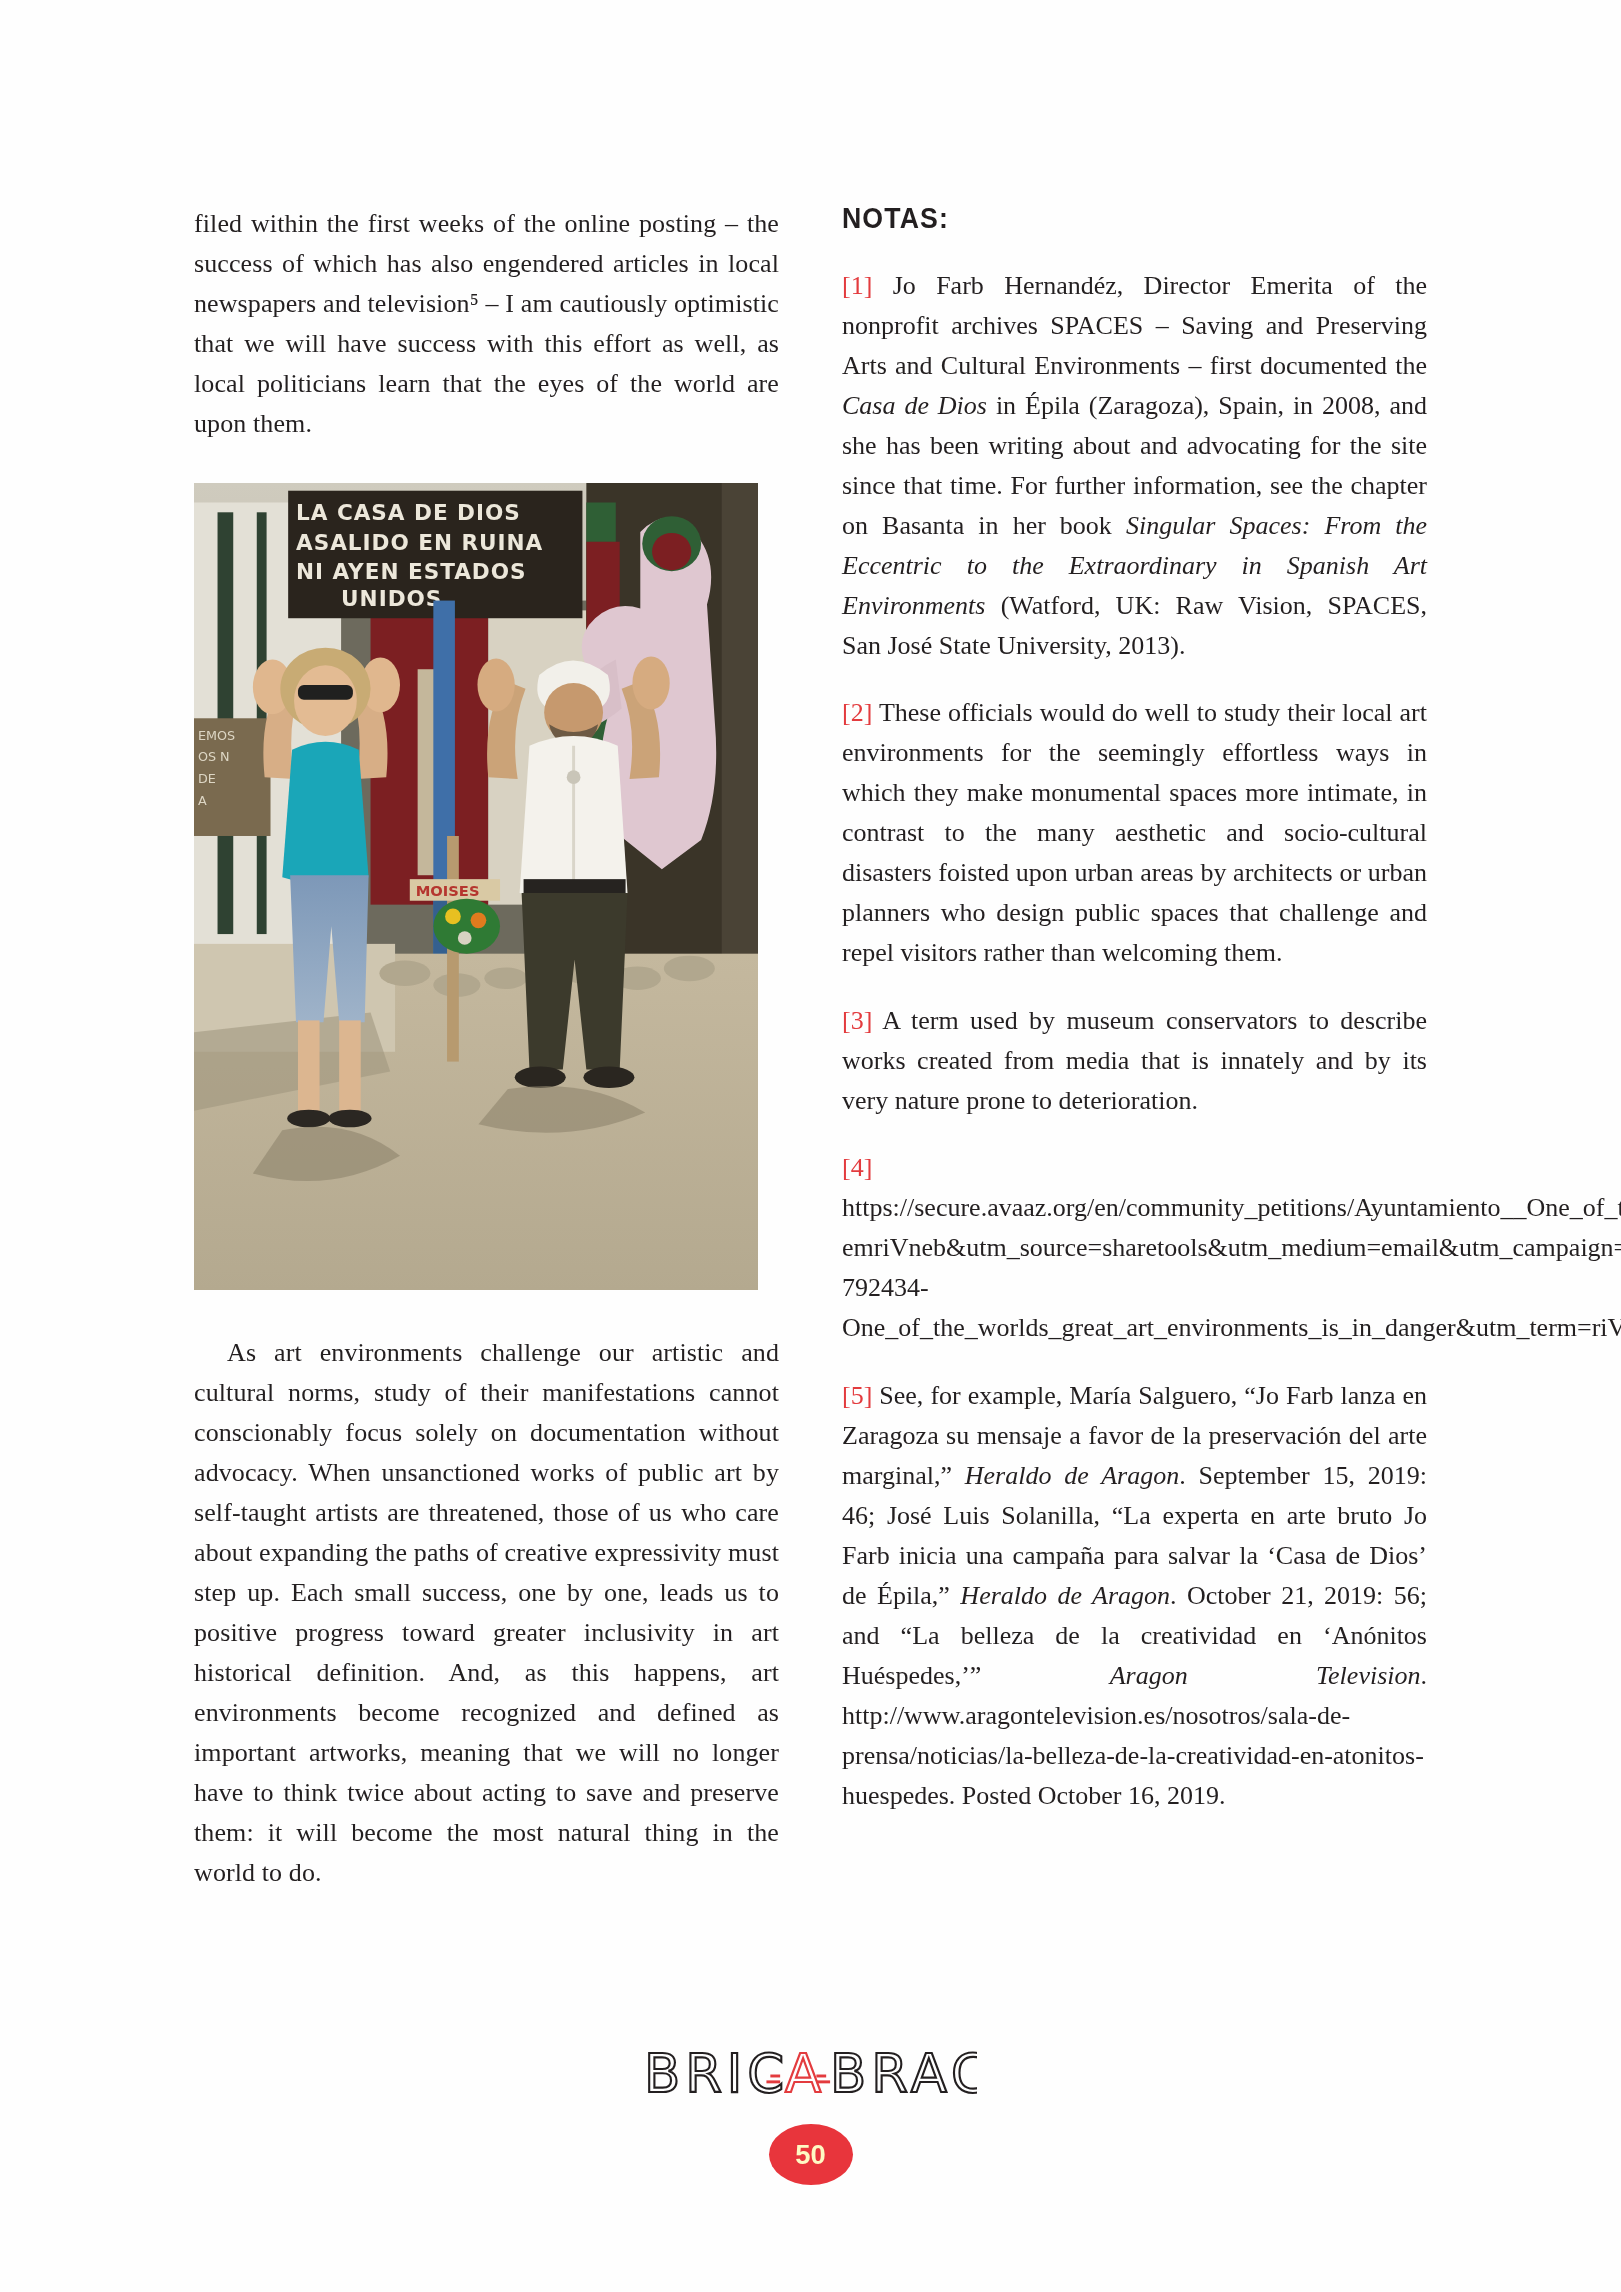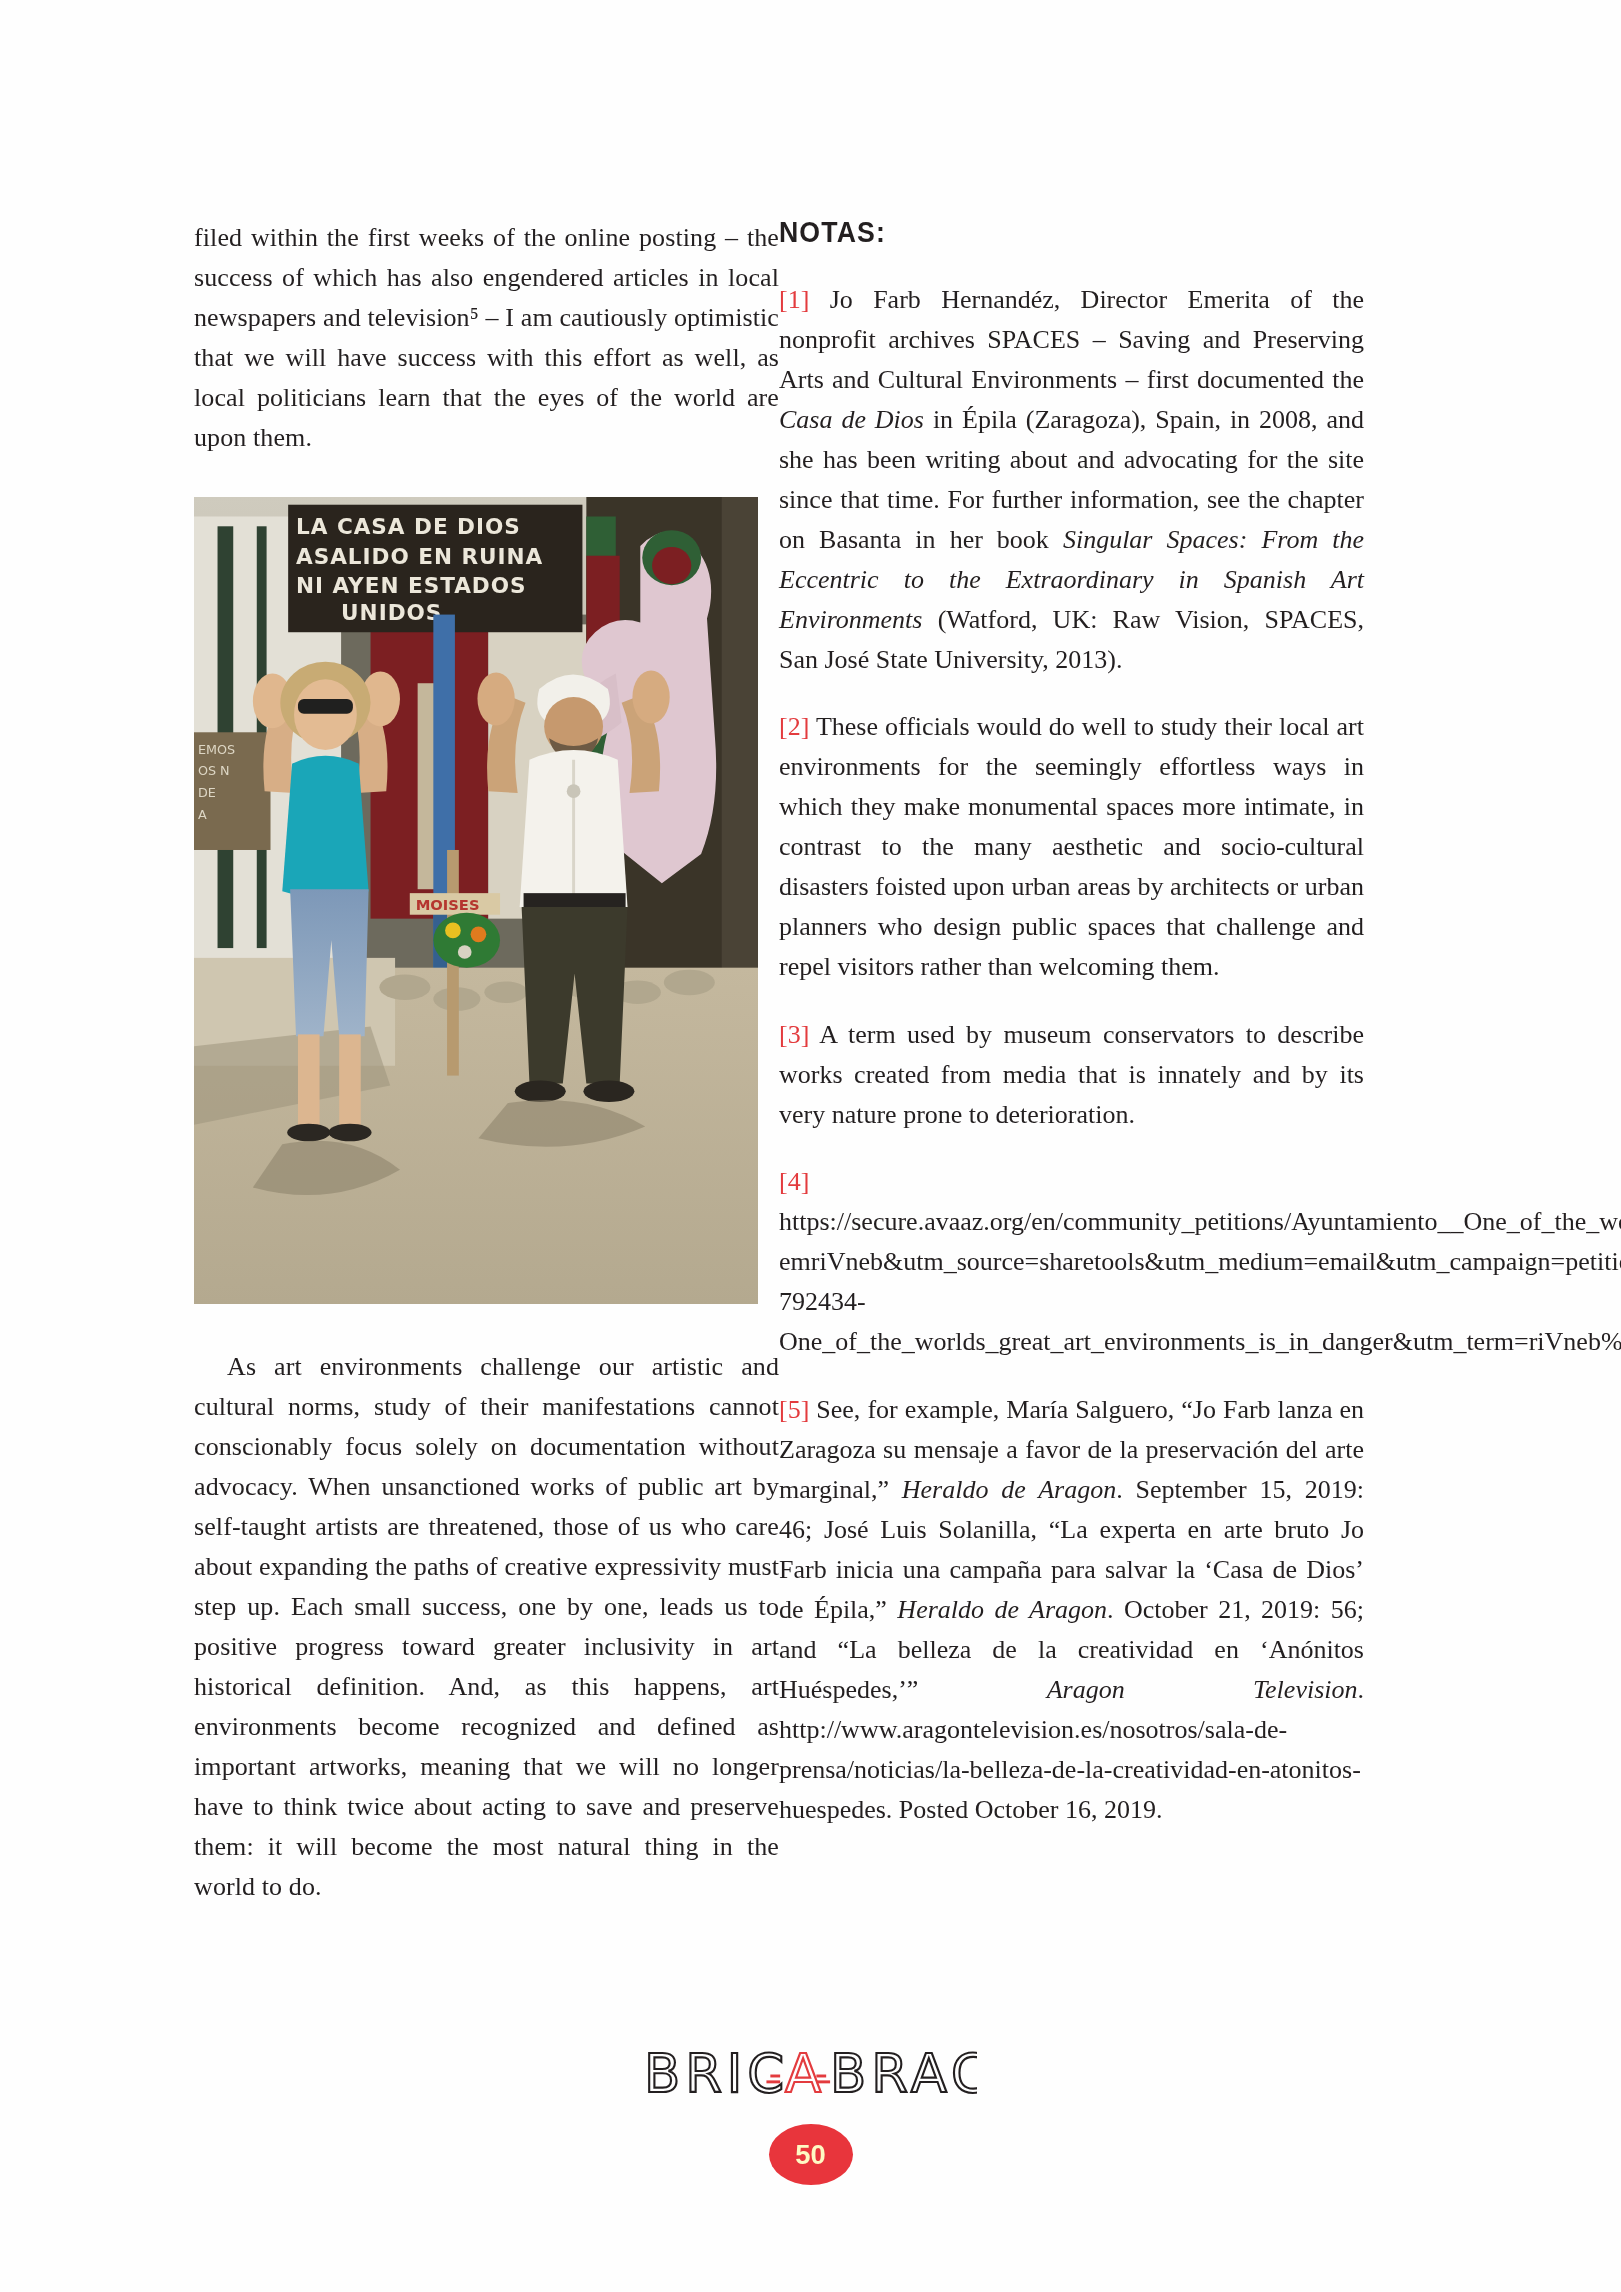--- a/index.html
+++ b/index.html
@@ -19,23 +19,24 @@
   .page {
     position: absolute;
     inset: 0;
     background: #fefefe;
   }
 
   
   .columns {
     position: absolute;
     left: 194px;
-    top: 218px;
+    top: 204px;
     width: 1233px;
     display: flex;
+    gap: 63px;
   }
   .col {
     width: 585px;
   }
 
   
   .body-p {
     font-size: 26px;
     line-height: 40px;
     text-align: justify;

